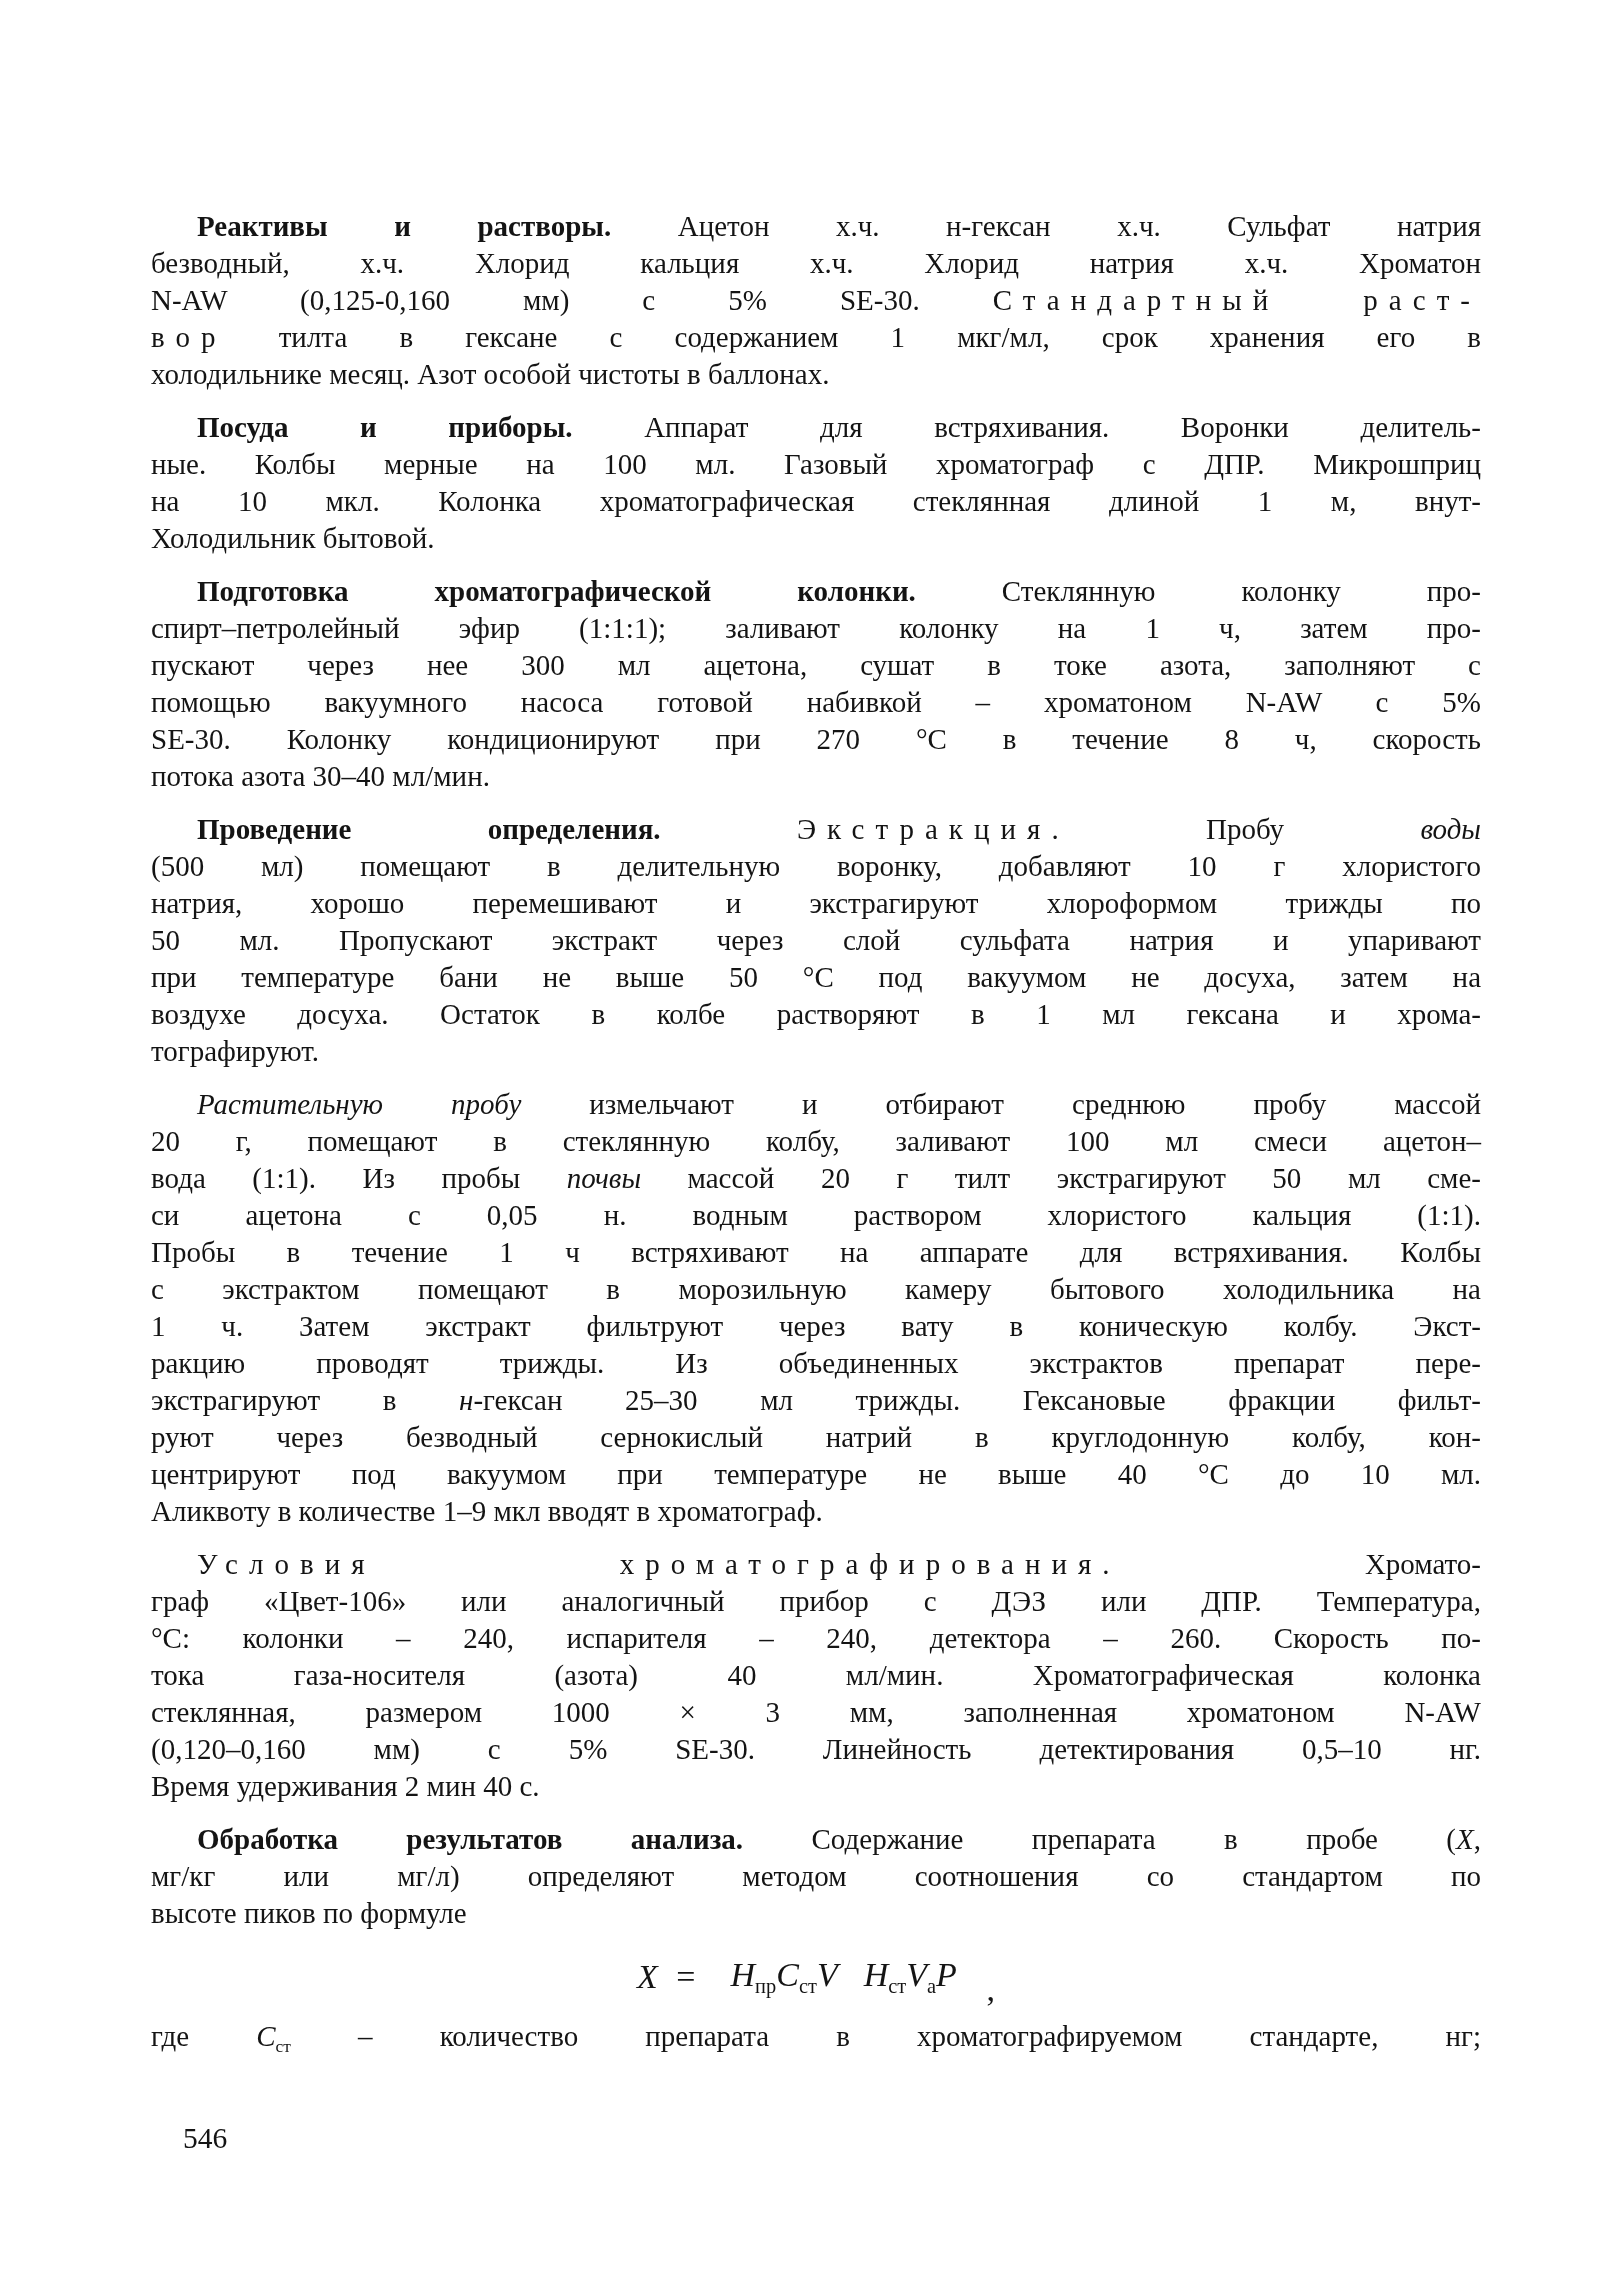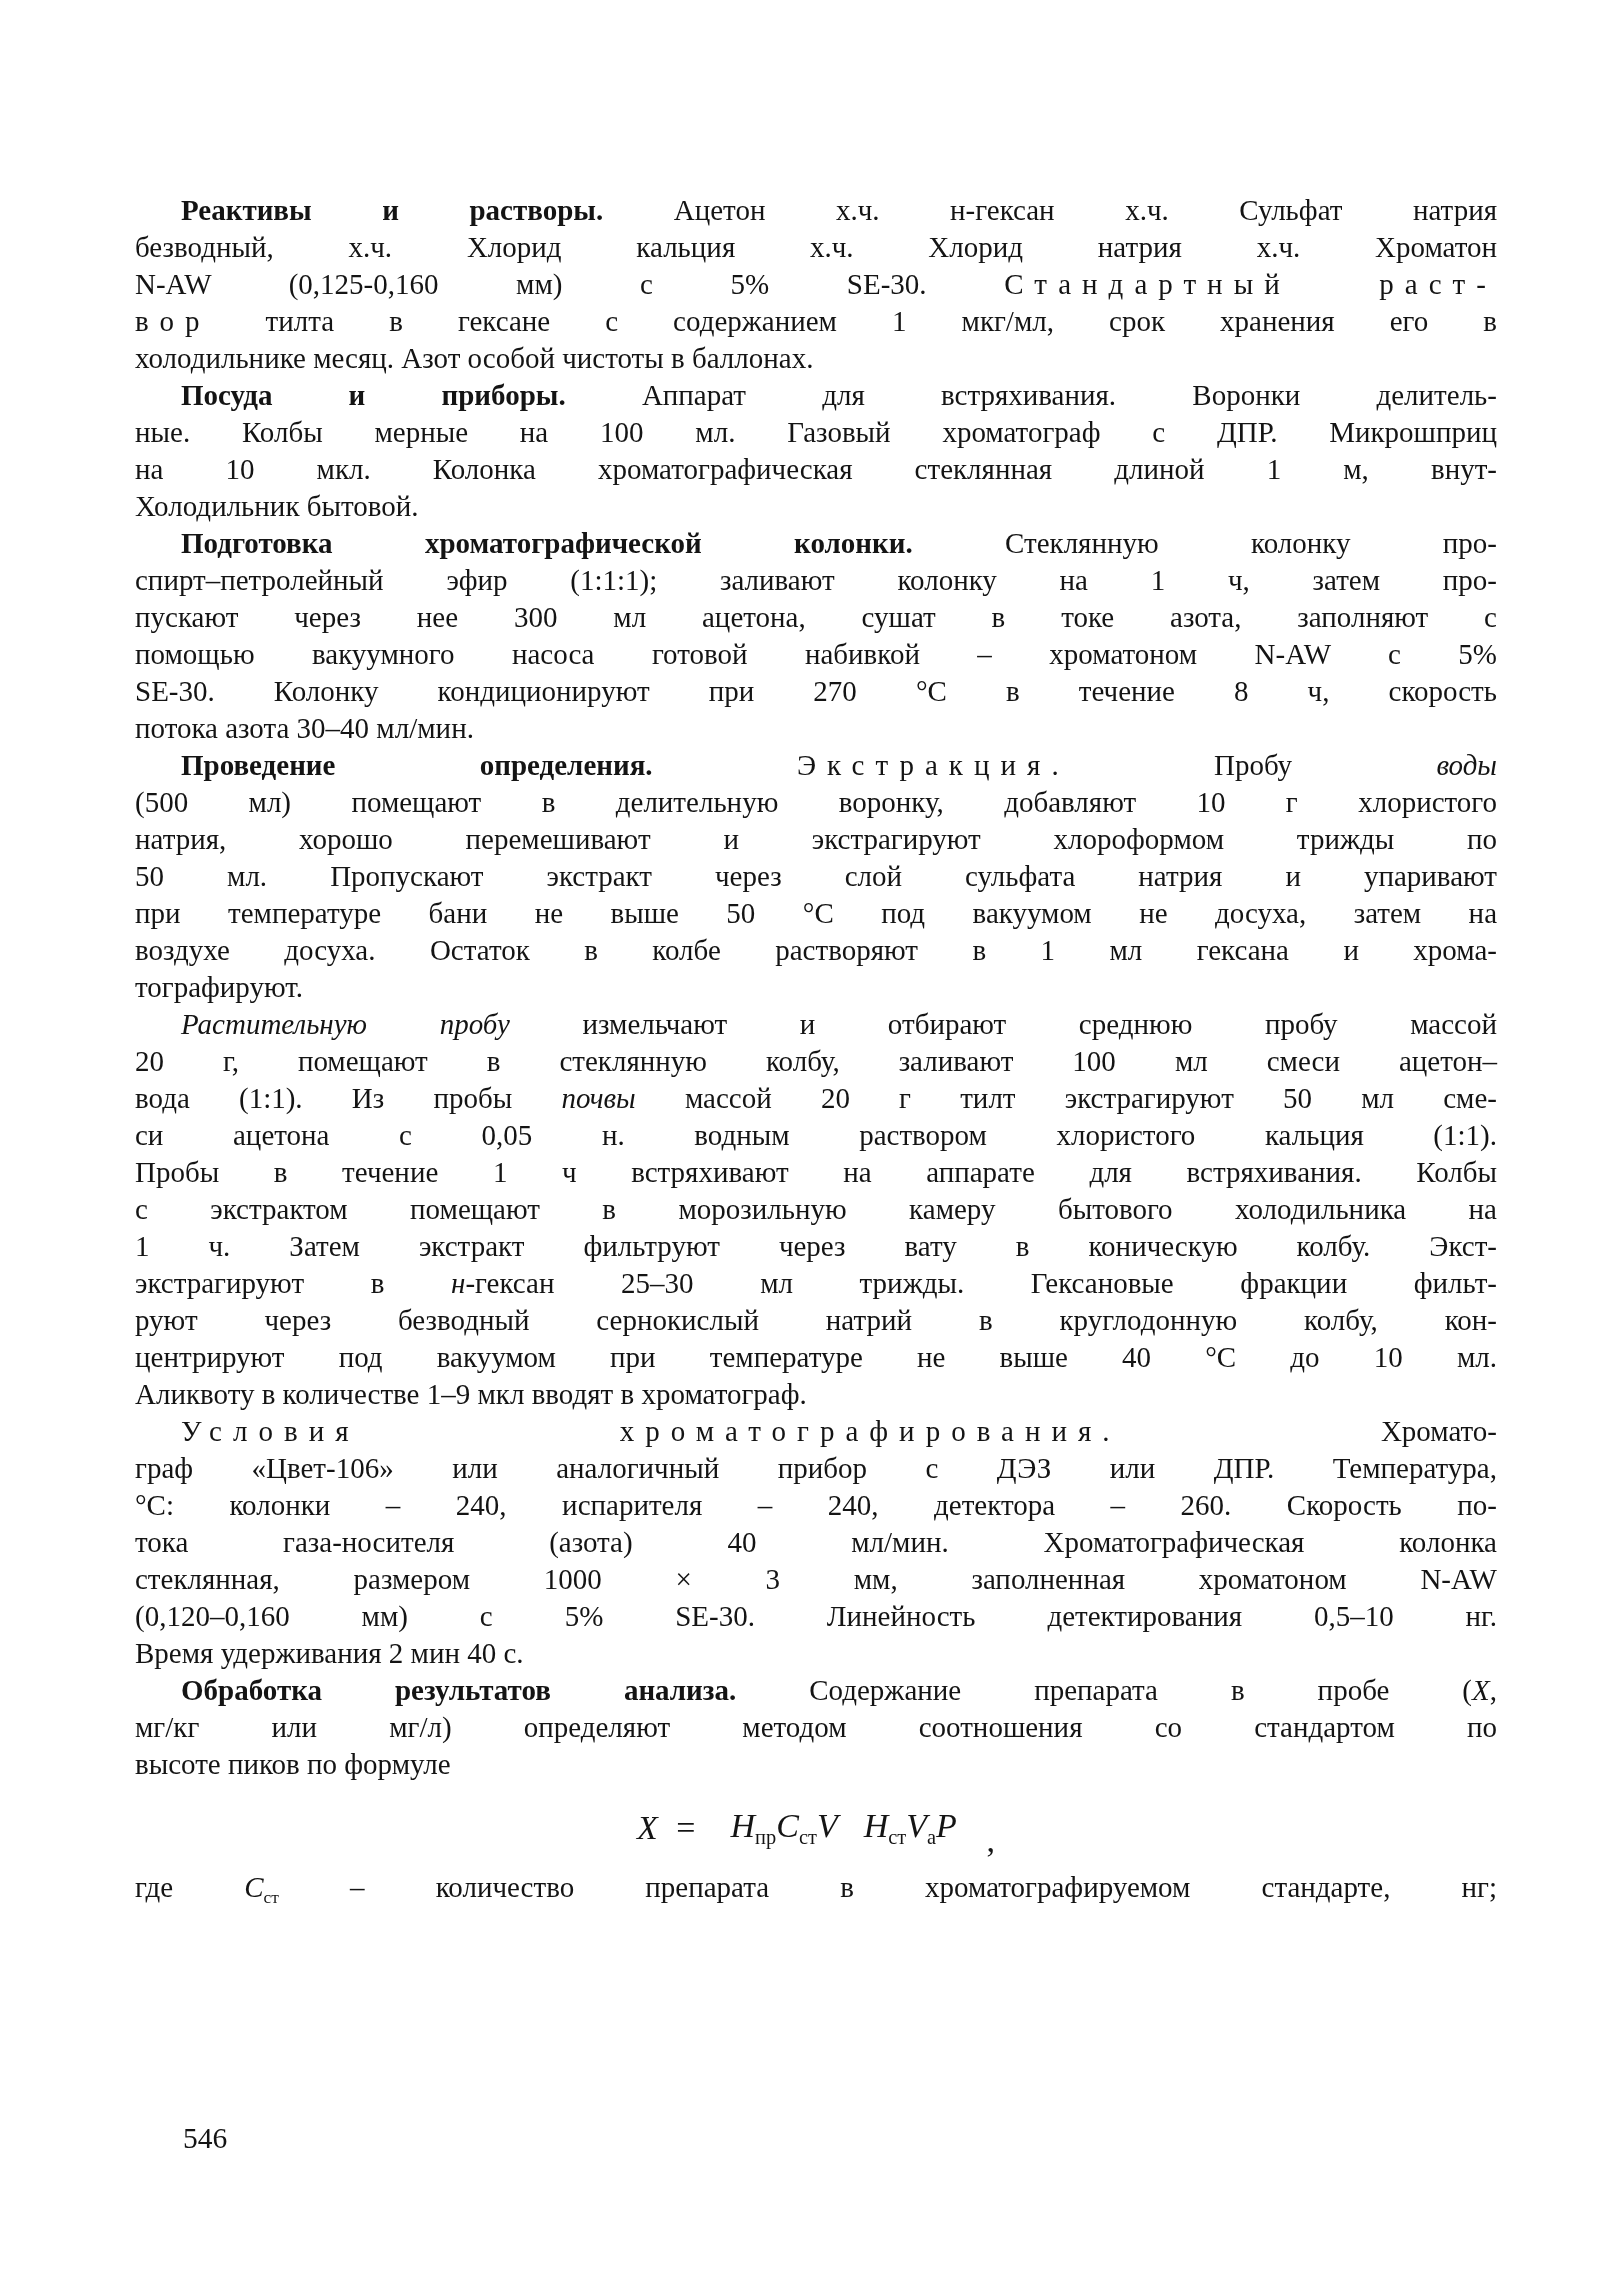--- a/index.html
+++ b/index.html
@@ -15,21 +15,21 @@
     color: #141414;
     font-family: "Liberation Serif", "DejaVu Serif", serif;
     overflow: hidden;
   }
   .text-body {
     position: absolute;
     left: 135px;
     top: 192px;
     width: 1362px;
   }
-  .para { margin: 0; padding: 0; }
+  .para { margin: 16px; padding: 0; }
   .line {
     font-size: 29px;
     line-height: 37px;
     text-align: justify;
     text-align-last: justify;
     white-space: normal;
   }
   .line.end { text-align-last: left; }
   .line.indent { padding-left: 46px; }
   .seg-b { font-weight: bold; }
@@ -111,20 +111,21 @@
         <div class="line end"><span>тографируют.</span></div>
       </div>
       <div class="para">
         <div class="line indent"><span class="seg-i">Растительную пробу</span><span> измельчают и отбирают среднюю пробу массой</span></div>
         <div class="line"><span>20 г, помещают в стеклянную колбу, заливают 100 мл смеси ацетон–</span></div>
         <div class="line"><span>вода (1:1). Из пробы </span><span class="seg-i">почвы</span><span> массой 20 г тилт экстрагируют 50 мл сме-</span></div>
         <div class="line"><span>си ацетона с 0,05 н. водным раствором хлористого кальция (1:1).</span></div>
         <div class="line"><span>Пробы в течение 1 ч встряхивают на аппарате для встряхивания. Колбы</span></div>
         <div class="line"><span>с экстрактом помещают в морозильную камеру бытового холодильника на</span></div>
         <div class="line"><span>1 ч. Затем экстракт фильтруют через вату в коническую колбу. Экст-</span></div>
+        <div class="line"><span>ракцию проводят трижды. Из объединенных экстрактов препарат пере-</span></div>
         <div class="line"><span>экстрагируют в </span><span class="seg-i">н</span><span>-гексан 25–30 мл трижды. Гексановые фракции фильт-</span></div>
         <div class="line"><span>руют через безводный сернокислый натрий в круглодонную колбу, кон-</span></div>
         <div class="line"><span>центрируют под вакуумом при температуре не выше 40 °С до 10 мл.</span></div>
         <div class="line end"><span>Аликвоту в количестве 1–9 мкл вводят в хроматограф.</span></div>
       </div>
       <div class="para">
         <div class="line indent"><span class="seg-sp">Условия</span><span>  </span><span class="seg-sp">хроматографирования.</span><span>  Хромато-</span></div>
         <div class="line"><span>граф «Цвет-106» или аналогичный прибор с ДЭЗ или ДПР. Температура,</span></div>
         <div class="line"><span>°С: колонки – 240, испарителя – 240, детектора – 260. Скорость по-</span></div>
         <div class="line"><span>тока газа-носителя (азота) 40 мл/мин. Хроматографическая колонка</span></div>

